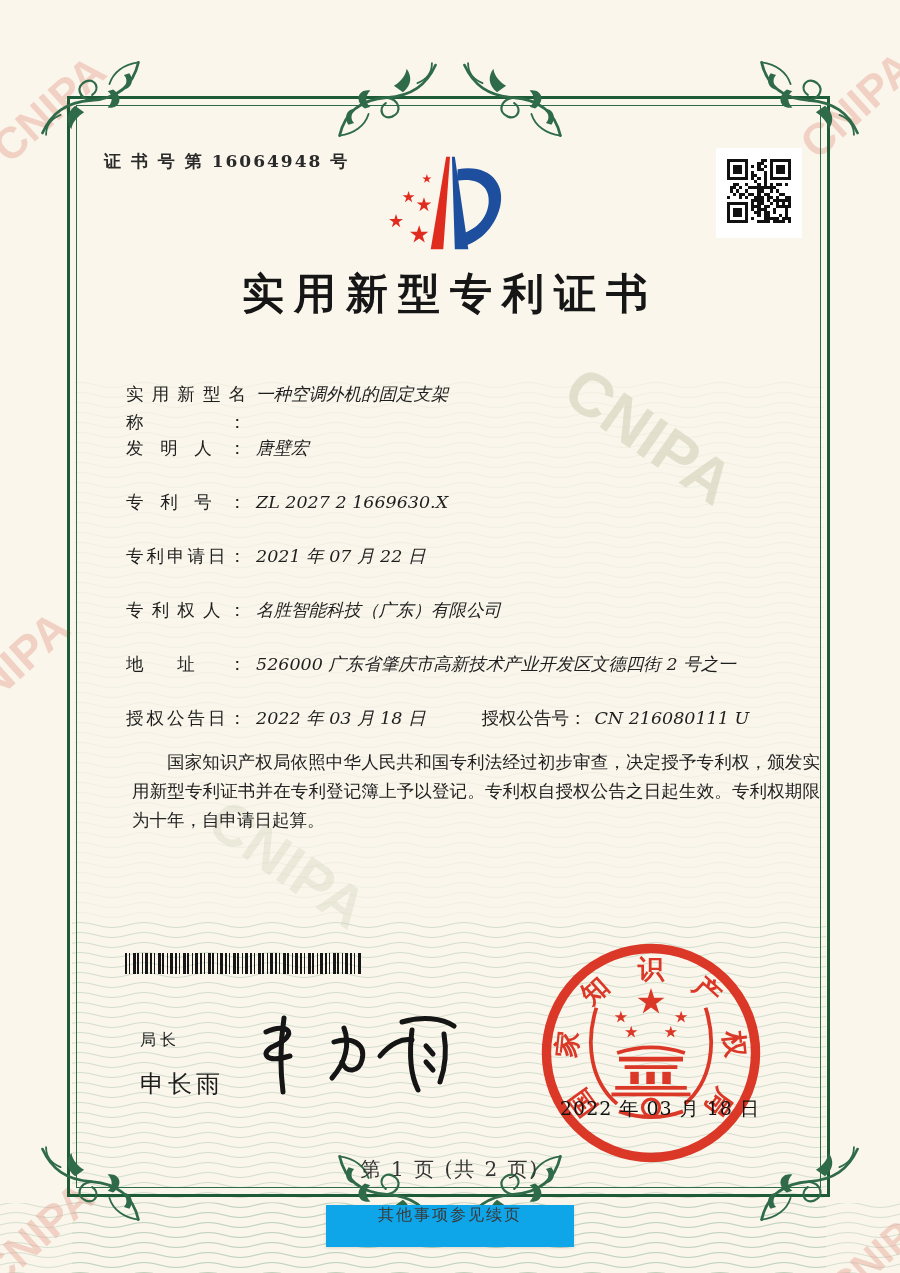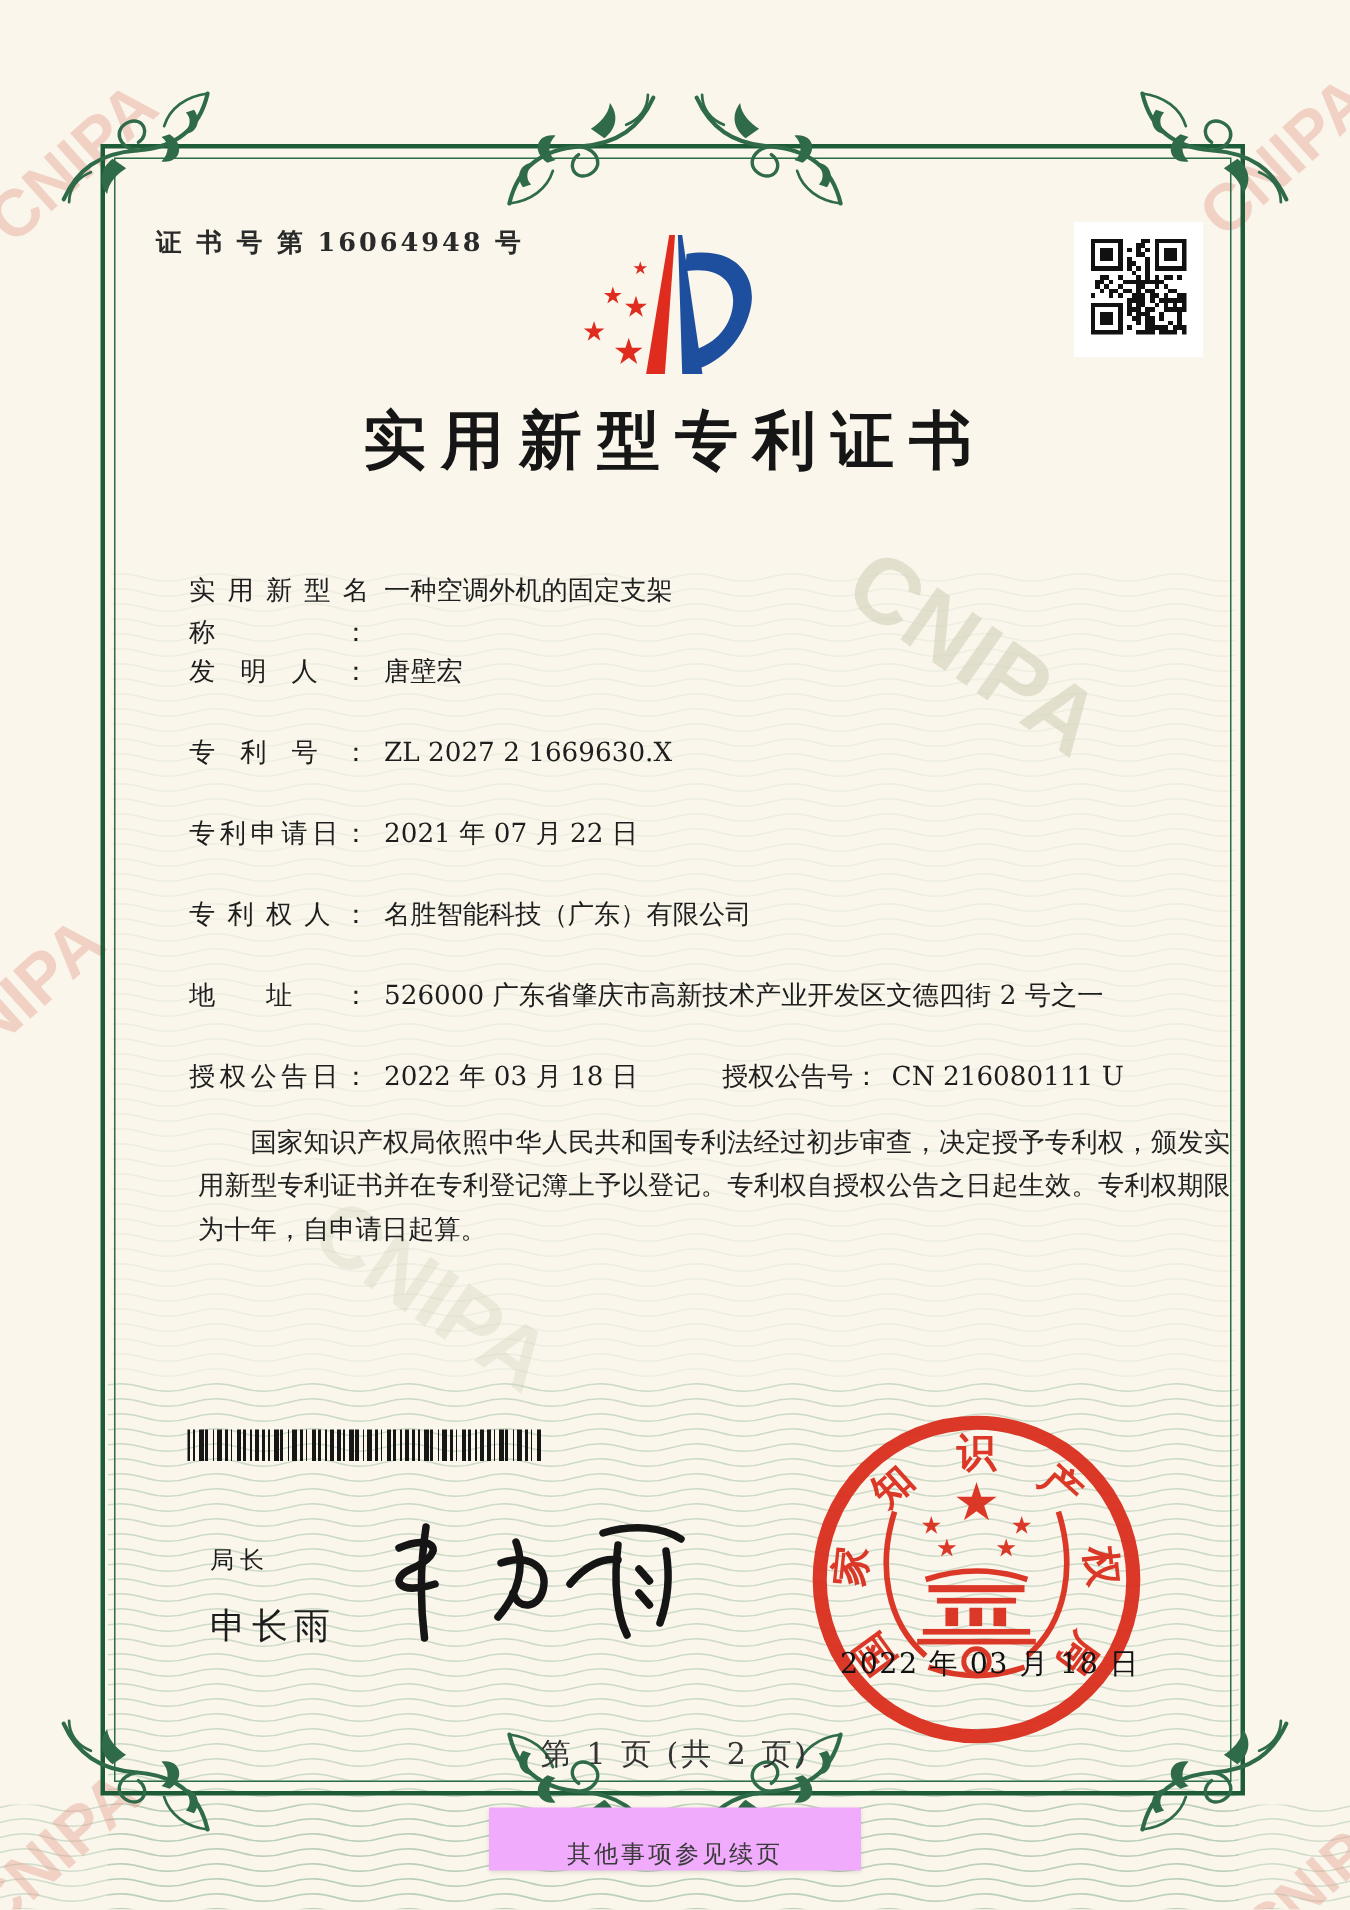--- a/index.html
+++ b/index.html
@@ -47,21 +47,21 @@
   }
   
   .field-row{
     position:absolute;left:126px;width:684px;font-size:17.5px;line-height:28px;color:#1e1e1e;z-index:4;
   }
   .f-label{
     display:inline-block;width:120px;vertical-align:top;
     text-align:justify;text-align-last:justify;
   }
   .f-value{
-    display:inline-block;vertical-align:top;margin-left:10px;max-width:548px;
+    display:inline-block;vertical-align:top;margin-left:10px;max-width:548px;font-style:italic;
   }
   .f-label2{display:inline-block;margin-left:56px;vertical-align:top;}
   
   .paras{
     left:120px;top:748px;width:688px;font-size:17.5px;line-height:29px;
     text-align:justify;color:#222;z-index:4;margin-left:12px;
   }
   .paras p{margin:0;text-indent:2em;}
   
   .barcode{
@@ -79,23 +79,23 @@
   .sig-name{left:140px;top:1068px;font-size:24px;letter-spacing:4px;color:#1c1c1c;z-index:6;}
   .sig-hand{left:252px;top:1002px;z-index:6;}
   
   .seal{left:538px;top:940px;z-index:5;opacity:.93;}
   .seal-date{
     left:560px;top:1096px;font-size:19px;letter-spacing:1px;color:#111;z-index:6;white-space:nowrap;
   }
   
   .page-info{left:0;top:1156px;width:900px;text-align:center;font-size:20px;letter-spacing:2px;color:#333;z-index:4;}
   .note-box{
-    left:326px;top:1205px;width:248px;height:42px;background:#f0abfc;
+    left:326px;top:1205px;width:248px;height:42px;background:#0ea5e9;
     box-shadow:0 1px 3px rgba(0,0,0,0.12);
-    display:flex;align-items:flex-end;justify-content:center;z-index:4;
+    display:flex;align-items:flex-start;justify-content:center;z-index:4;
   }
   .note-box span{font-size:16px;letter-spacing:2px;color:#3a3a3a;}
   .waves{left:0;top:360px;z-index:1;}
 </style>
 </head>
 <body>
 
 <svg width="0" height="0" style="position:absolute">
   <defs>
     <path id="star" d="M0,-1 L0.2245,-0.309 L0.9511,-0.309 L0.3633,0.118 L0.5878,0.809 L0,0.382 L-0.5878,0.809 L-0.3633,0.118 L-0.9511,-0.309 L-0.2245,-0.309 Z"></path>

